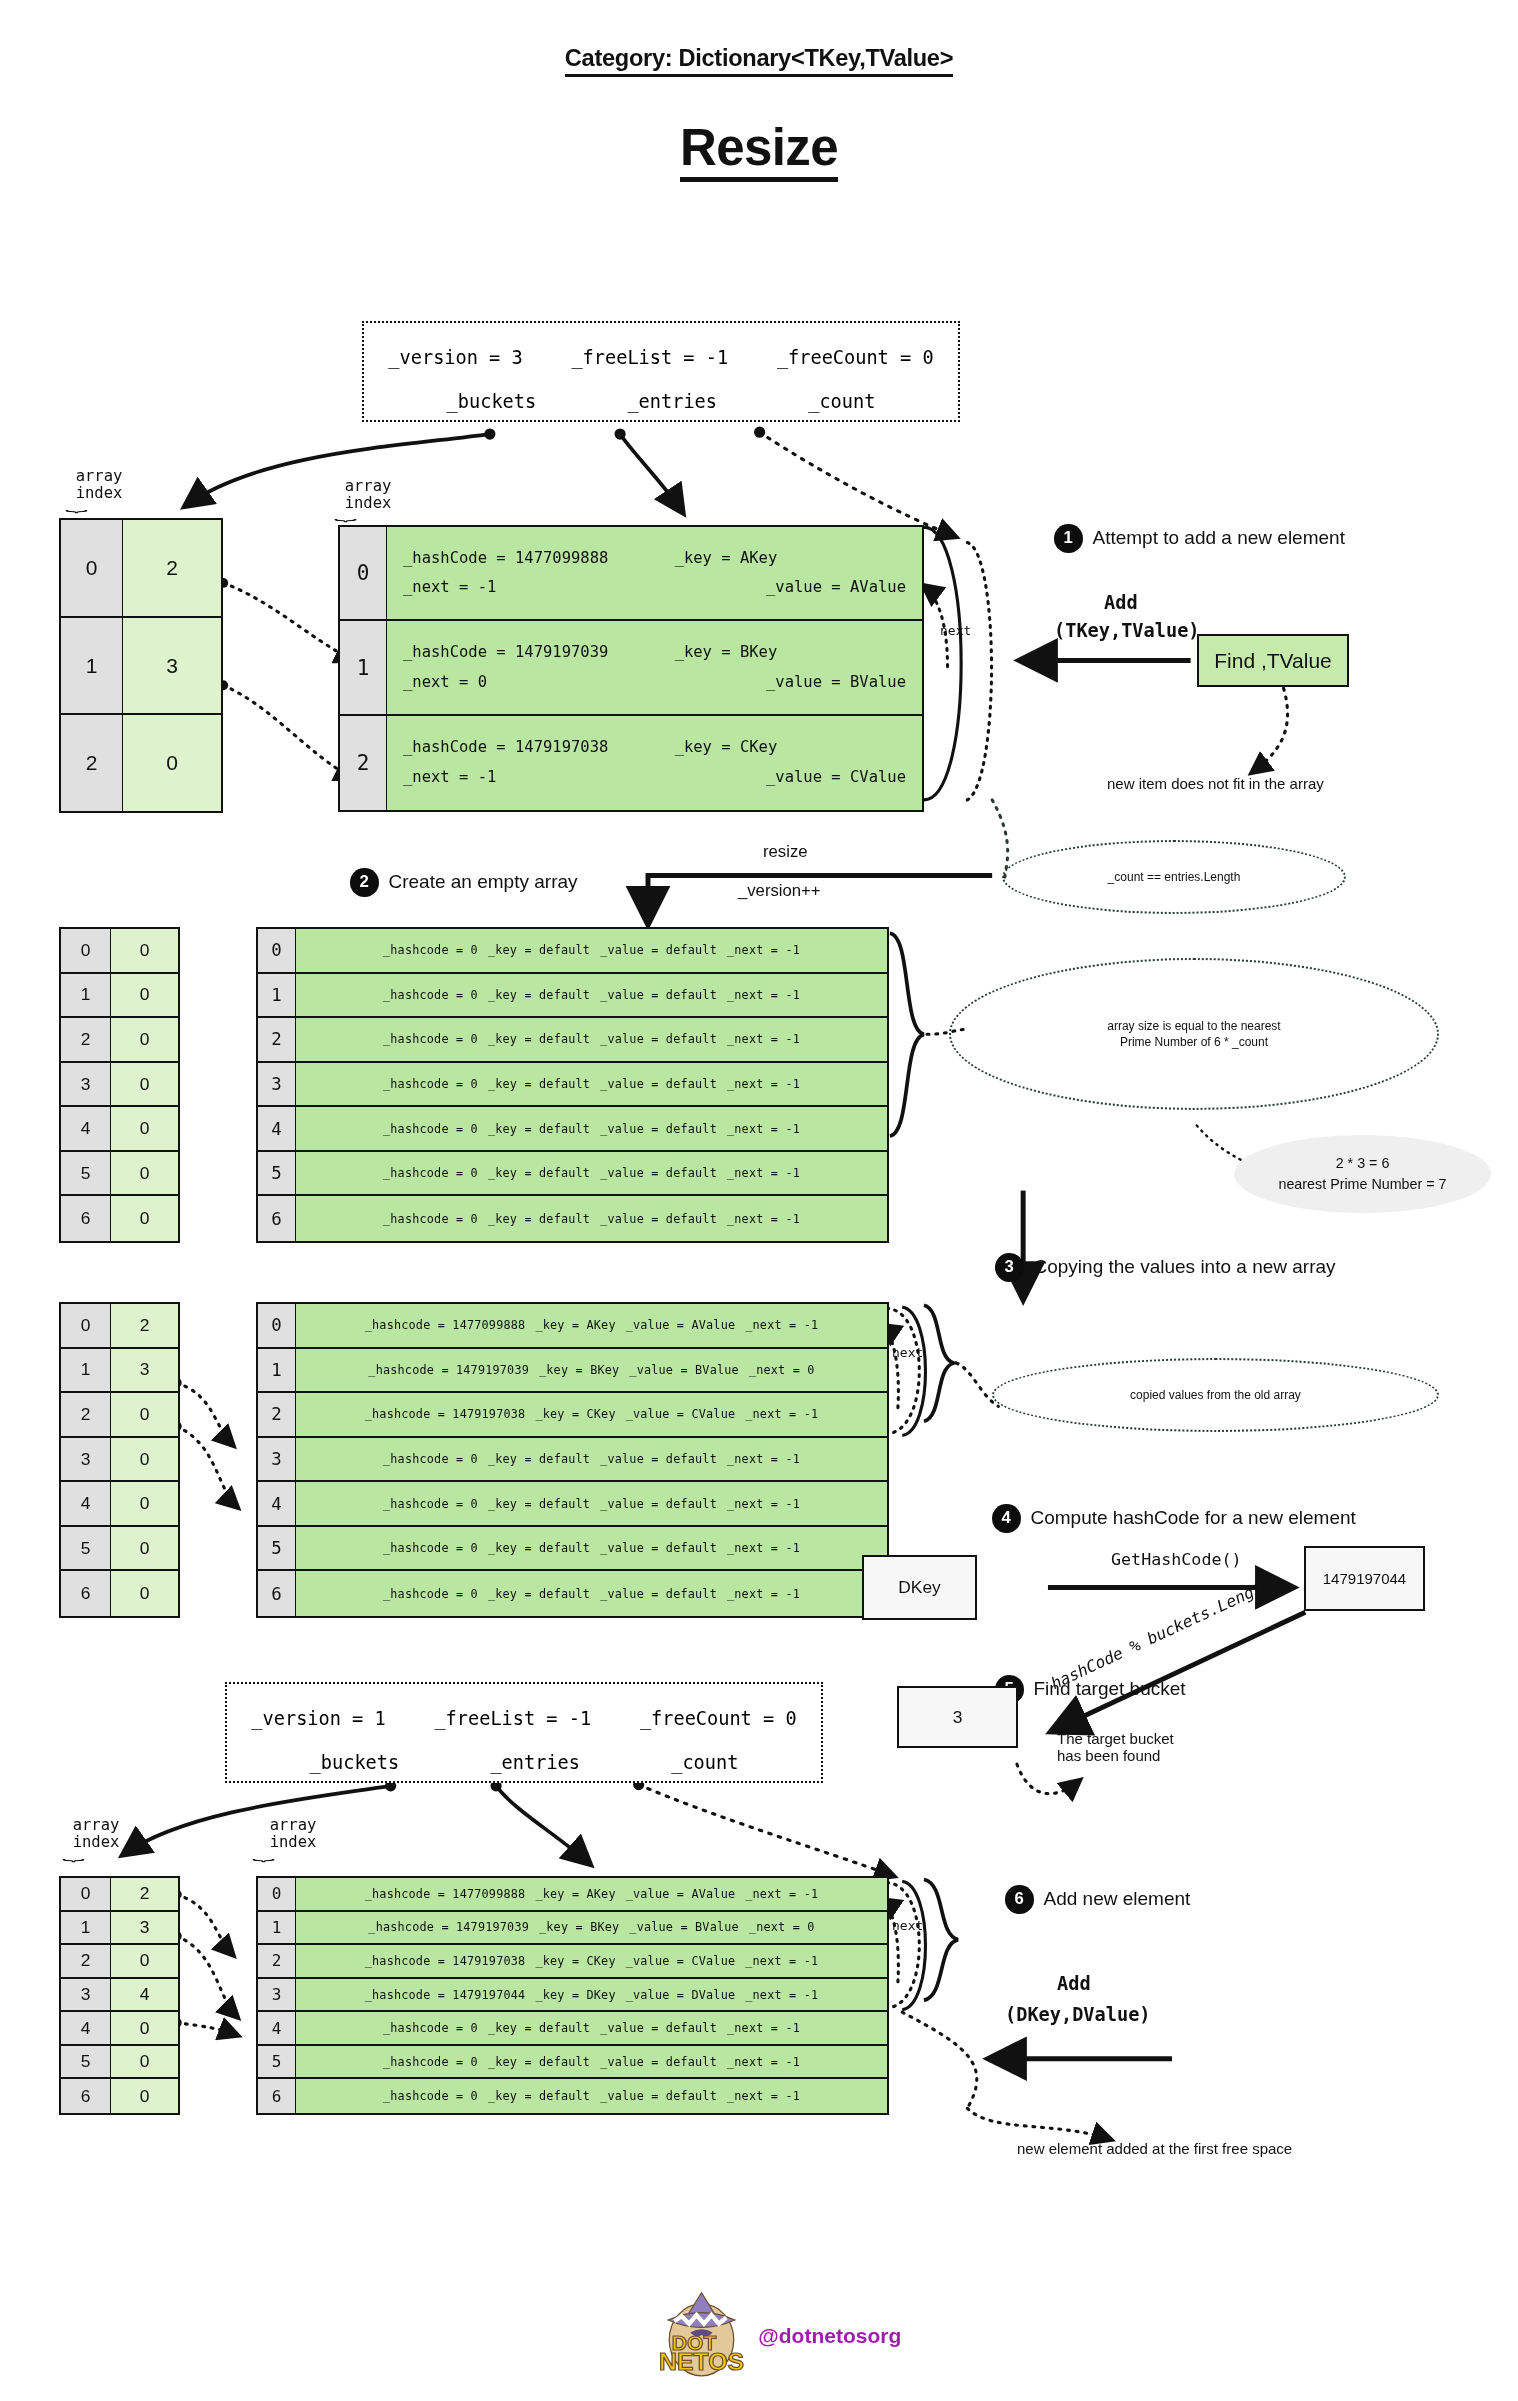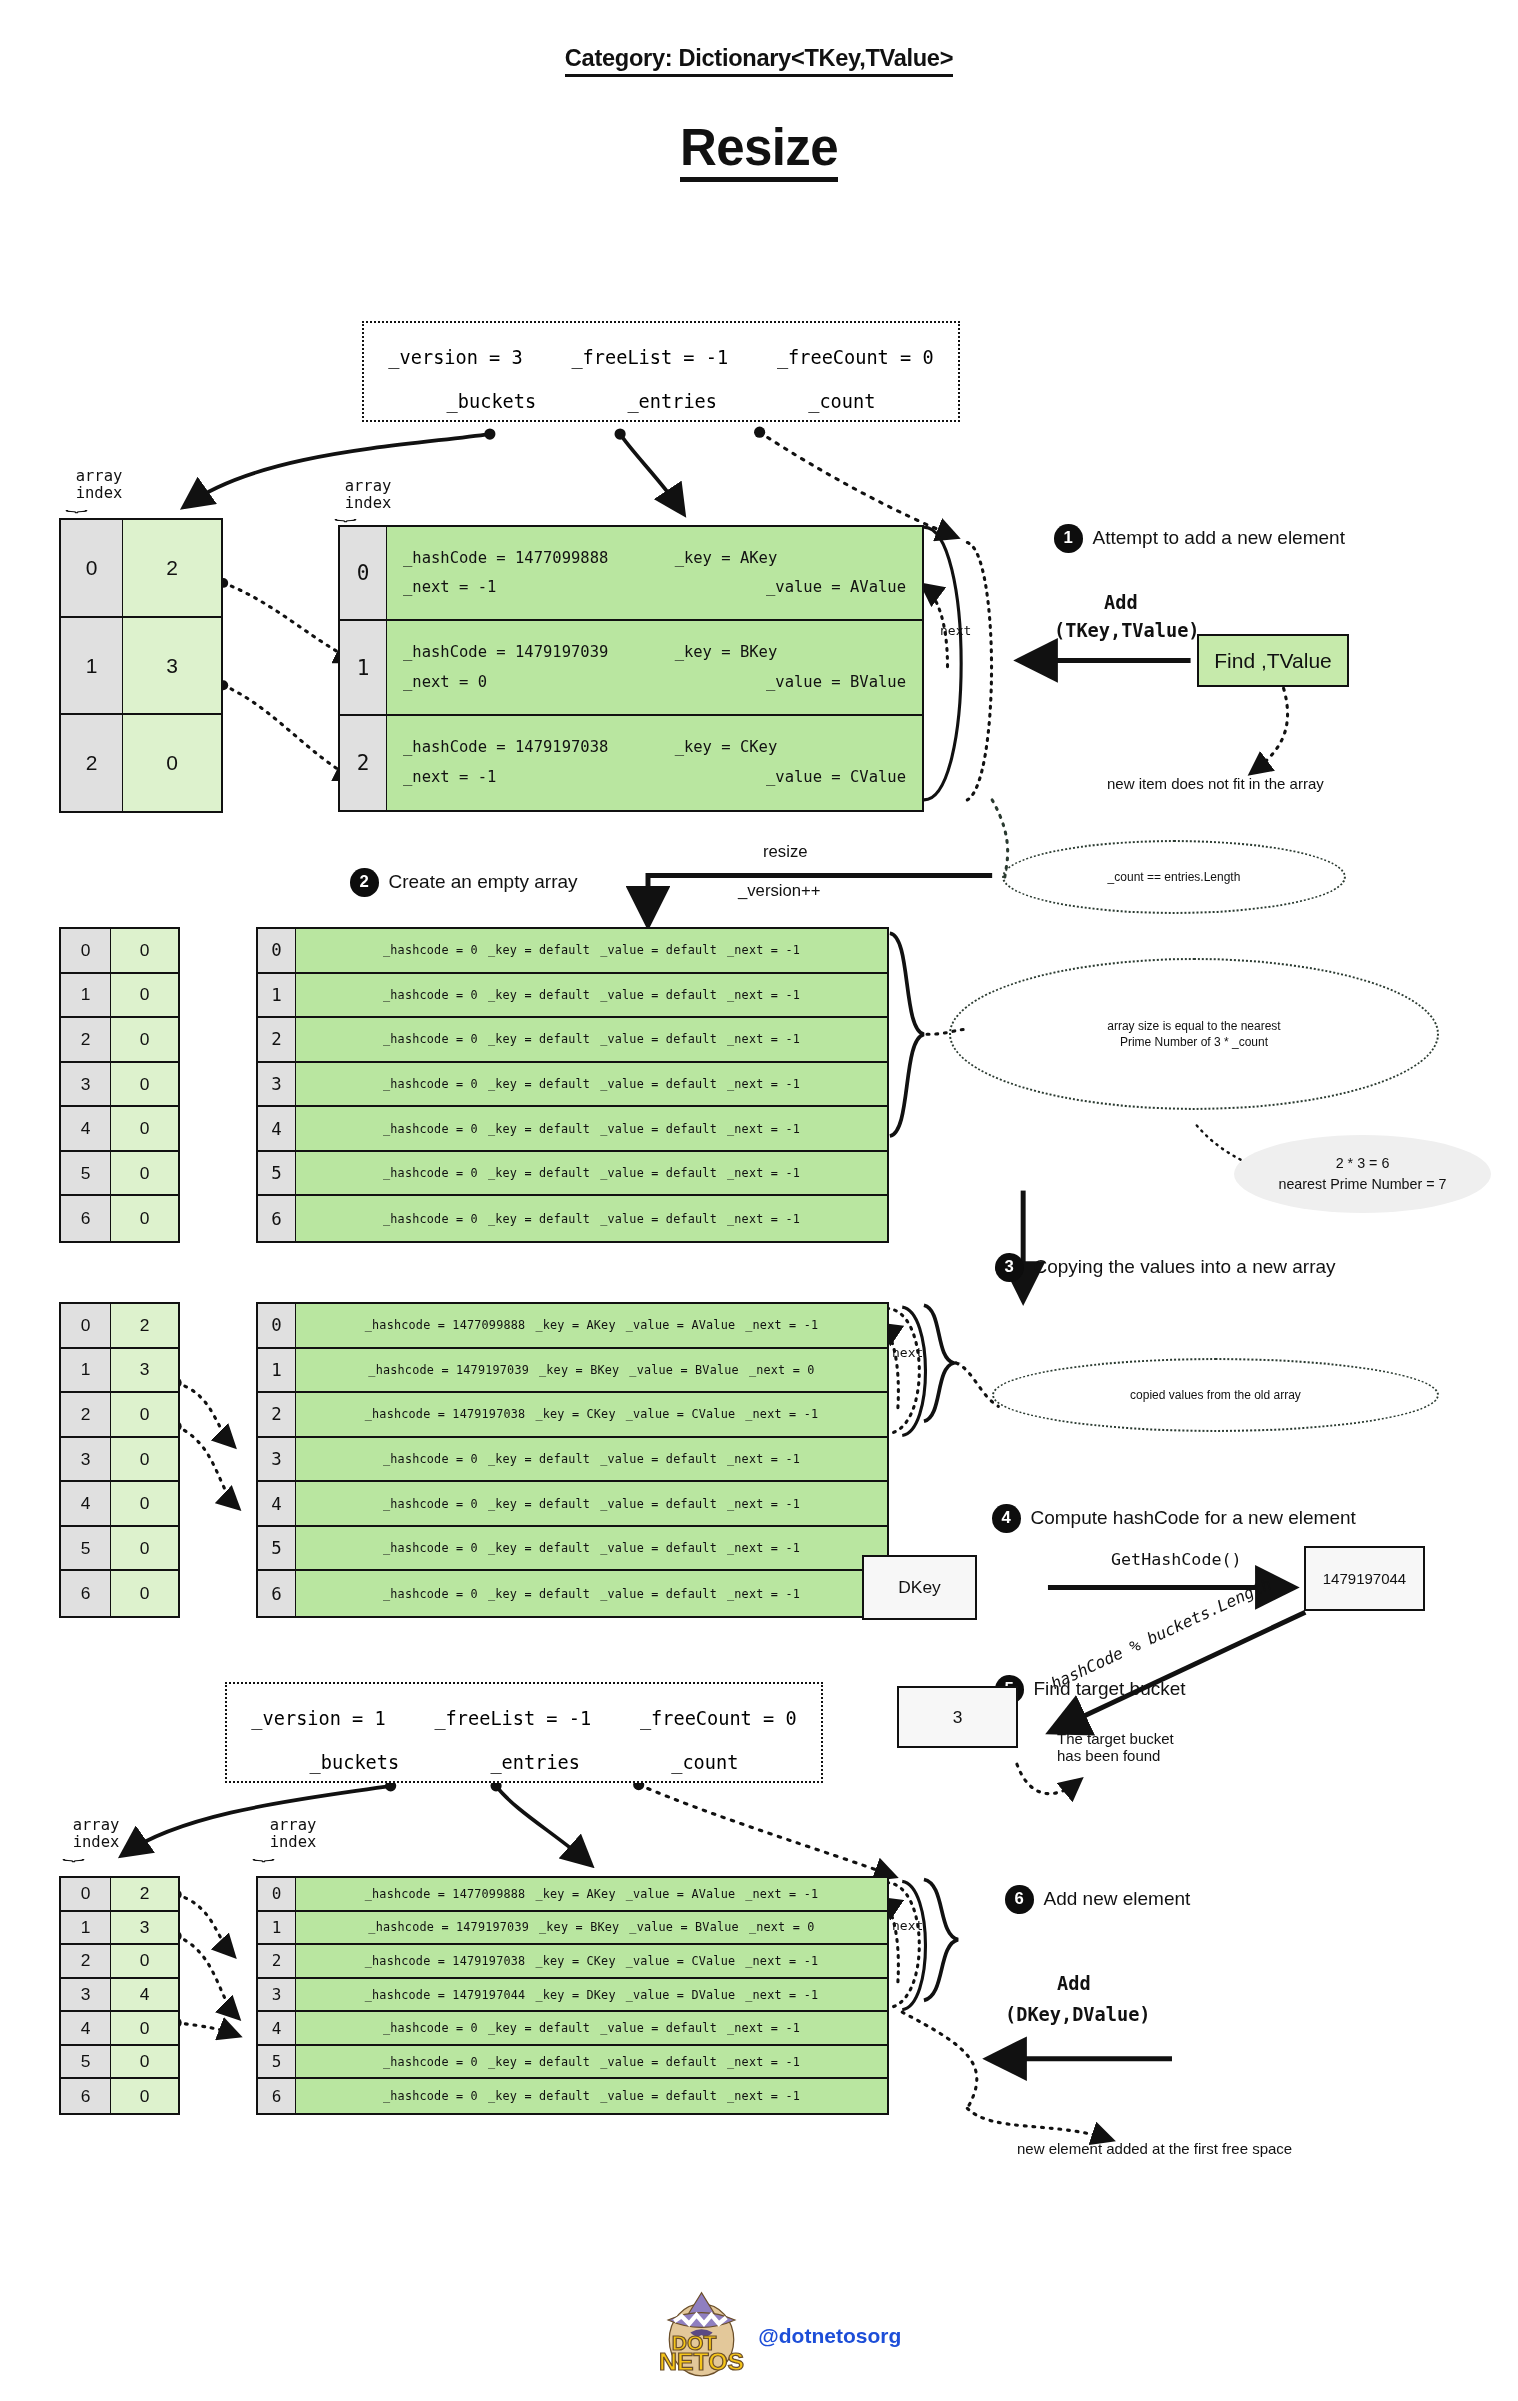--- a/index.html
+++ b/index.html
@@ -162,21 +162,21 @@
   .lbl-next{ position:absolute; font-size:13px; color:#111; }
 
   
   #arrows{ position:absolute; top:0; left:0; width:1518px; height:2401px; pointer-events:none; }
 
   
   #footer{
     position:absolute; left:0; width:100%; top:2289px;
     display:flex; align-items:center; justify-content:center; gap:13.6px;
   }
-  #footer-handle{ font-size:21px; font-weight:bold; color:#1d4ed8; }
+  #footer-handle{ font-size:21px; font-weight:bold; color:#a21caf; }
   .logo{ position:relative; width:87px; height:93px;margin-left:41px; }
 </style>
 </head>
 <body>
 
 <div id="category-title">
   <span>Category: Dictionary&lt;TKey,TValue&gt;</span>
 </div>
 <div id="page-title">
   <span>Resize</span>
@@ -358,21 +358,21 @@
 
 <div class="step" style="left:350px; top:868px;">
   <span class="num">2</span>
   <span>Create an empty array</span>
 </div>
 <div class="lbl" style="left:763px; top:842px;">resize</div>
 <div class="lbl" style="left:738px; top:881px;">_version++</div>
 <div class="ellipse" style="left:1002px; top:840px; width:344px; height:74px;">_count == entries.Length</div>
 <div class="ellipse" style="left:949px; top:958px; width:490px; height:152px;">
   <span style="white-space:pre-line;">array size is equal to the nearest
-Prime Number of 3 * _count</span>
+Prime Number of 6 * _count</span>
 </div>
 <div class="ellipse-gray" style="left:1234px; top:1135px; width:257px; height:78px;">
   <div>
     <div>2 * 3 = 6</div>
     <div>nearest Prime Number = 7</div>
   </div>
 </div>
 
 <div class="bucket-table" style="left:59px; top:927px; width:121px; height:316px;">
   <div class="bucket-row" style="height:45px;">

